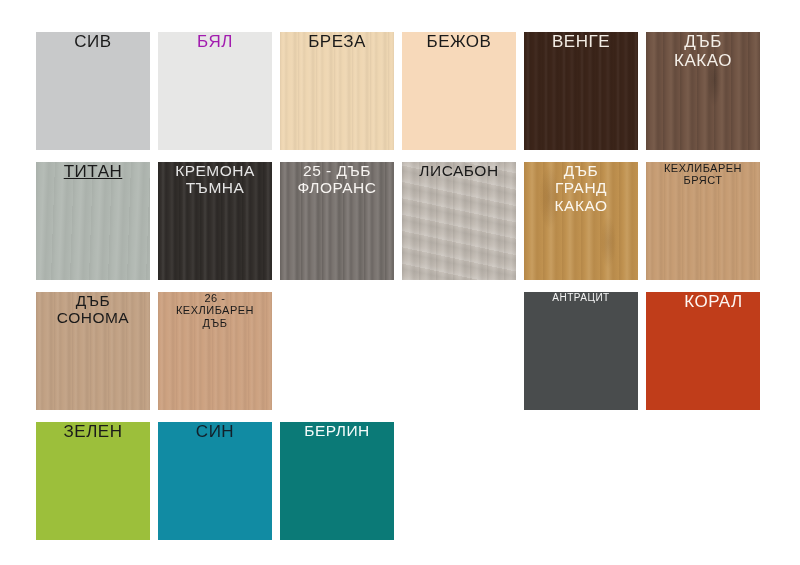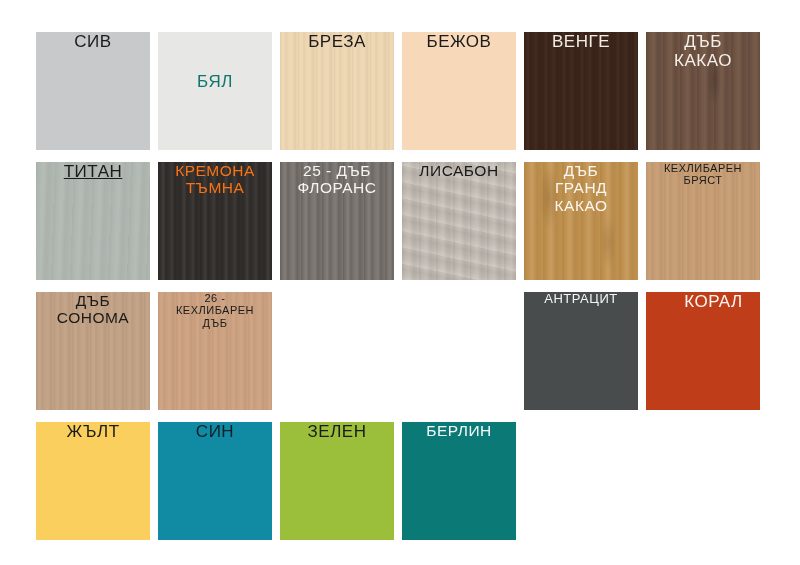--- a/index.html
+++ b/index.html
@@ -50,21 +50,21 @@
     z-index: 3;
     text-align: center;
     line-height: 1.12;
     letter-spacing: 0.5px;
     white-space: pre-line;
     font-weight: 400;
     padding: 0 2px;
   }
   .size-lg  { font-size: 17px; }
   .size-md  { font-size: 15.5px; }
-  .size-sm  { font-size: 13px; }
+  .size-sm  { font-size: 10px; }
   .size-xs  { font-size: 11px; }
   .empty-cell { background: transparent; }
 
   
   .grain-vert {
     background-image: repeating-linear-gradient(
       90deg,
       rgba(0,0,0,0.055) 0px,
       rgba(0,0,0,0.00) 2px,
       rgba(255,255,255,0.05) 4px,
@@ -173,21 +173,21 @@
 <body>
 
 <div id="palette-board">
   <div class="swatch-grid">
       <div class="swatch" style="background: rgb(200, 201, 202);">
         <div class="grain grain-flat"></div>
         <div class="label size-lg" style="color: rgb(26, 26, 26);">СИВ</div>
       </div>
       <div class="swatch" style="background: rgb(231, 231, 230);">
         <div class="grain grain-flat"></div>
-        <div class="label size-lg" style="color: #0f766e; margin-top: 40px;">БЯЛ</div>
+        <div class="label size-lg" style="color: #a21caf;">БЯЛ</div>
       </div>
       <div class="swatch" style="background: rgb(239, 215, 179);">
         <div class="grain grain-vert"></div>
         <div class="label size-lg" style="color: rgb(26, 26, 26);">БРЕЗА</div>
       </div>
       <div class="swatch" style="background: rgb(247, 217, 186);">
         <div class="grain grain-flat"></div>
         <div class="label size-lg" style="color: rgb(26, 26, 26);">БЕЖОВ</div>
       </div>
       <div class="swatch" style="background: rgb(59, 36, 25);">
@@ -198,21 +198,21 @@
         <div class="grain grain-cocoa"></div>
         <div class="label size-lg" style="color: rgb(244, 239, 232);">ДЪБ
 КАКАО</div>
       </div>
       <div class="swatch" style="background: rgb(177, 184, 178);">
         <div class="grain grain-soft"></div>
         <div class="label size-lg" style="color: rgb(26, 26, 26); text-decoration: underline;">ТИТАН</div>
       </div>
       <div class="swatch" style="background: rgb(51, 47, 44);">
         <div class="grain grain-vert-strong"></div>
-        <div class="label size-md" style="color: #f97316;">КРЕМОНА
+        <div class="label size-md" style="color: #e5e5e5;">КРЕМОНА
 ТЪМНА</div>
       </div>
       <div class="swatch" style="background: rgb(123, 117, 113);">
         <div class="grain grain-vert-strong"></div>
         <div class="label size-md" style="color: rgb(247, 244, 241);">25 - ДЪБ
 ФЛОРАНС</div>
       </div>
       <div class="swatch" style="background: rgb(194, 187, 179);">
         <div class="grain grain-stone"></div>
         <div class="label size-md" style="color: rgb(26, 26, 26);">ЛИСАБОН</div>
@@ -242,30 +242,26 @@
       <div class="swatch empty-cell"></div>
       <div class="swatch empty-cell"></div>
       <div class="swatch" style="background: rgb(73, 76, 77);">
         <div class="grain grain-flat"></div>
         <div class="label size-sm" style="color: rgb(245, 245, 245);">АНТРАЦИТ</div>
       </div>
       <div class="swatch" style="background: rgb(192, 61, 26); padding-left: 21px;">
         <div class="grain grain-flat"></div>
         <div class="label size-lg" style="color: rgb(253, 246, 242);">КОРАЛ</div>
       </div>
-      <div class="swatch" style="background: rgb(251, 207, 94);">
-        <div class="grain grain-flat"></div>
-        <div class="label size-lg" style="color: rgb(26, 26, 26);">ЖЪЛТ</div>
+      <div class="swatch" style="background: rgb(156, 191, 59);">
+        <div class="grain grain-flat"></div>
+        <div class="label size-lg" style="color: rgb(26, 26, 26);">ЗЕЛЕН</div>
       </div>
       <div class="swatch" style="background: rgb(17, 139, 163);">
         <div class="grain grain-flat"></div>
         <div class="label size-lg" style="color: rgb(18, 32, 42);">СИН</div>
-      </div>
-      <div class="swatch" style="background: rgb(156, 191, 59);">
-        <div class="grain grain-flat"></div>
-        <div class="label size-lg" style="color: rgb(26, 26, 26);">ЗЕЛЕН</div>
       </div>
       <div class="swatch" style="background: rgb(11, 122, 119);">
         <div class="grain grain-flat"></div>
         <div class="label size-md" style="color: rgb(246, 251, 250);">БЕРЛИН</div>
       </div>
     </div>
 </div>
 
 </body></html>

